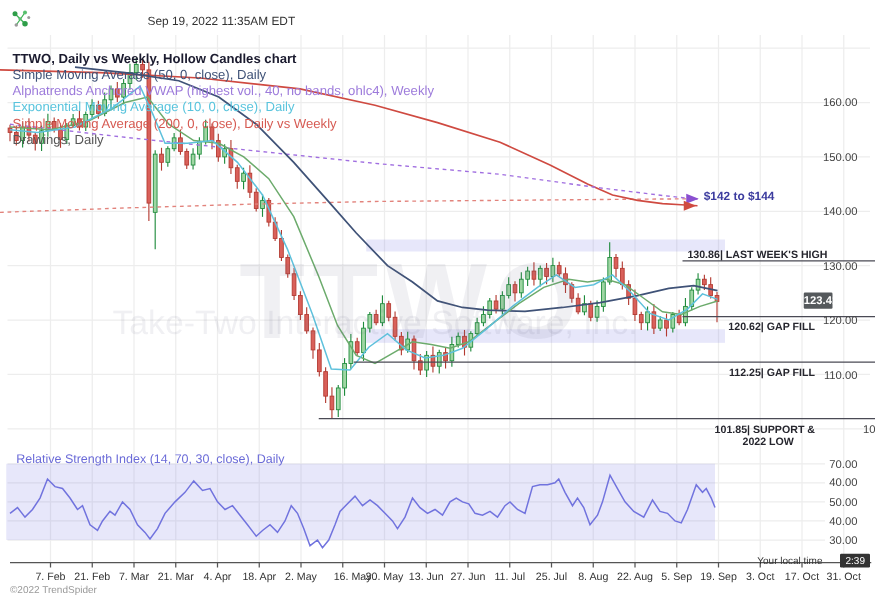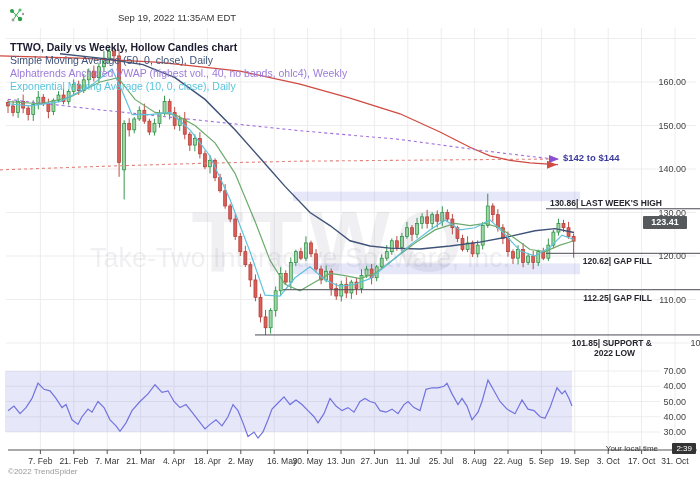--- a/index.html
+++ b/index.html
@@ -13,21 +13,21 @@
   .hdr-date{left:118px;top:12px;font-size:9.5px;color:#333;}
   .legend{left:10px;top:41px;line-height:13px;font-size:10.5px;}
   .legend .row{height:13px;}
   .wm-sym{left:0;top:192px;width:660px;text-align:center;font-size:86px;font-weight:bold;
     color:rgba(110,110,135,0.10);letter-spacing:6px;}
   .wm-co{left:0;top:243px;width:600px;text-align:center;font-size:27px;
     color:rgba(110,110,135,0.10);}
   .ylab{font-size:9px;color:#444;text-align:right;width:46px;}
   .xlab{font-size:8.5px;color:#333;width:46px;text-align:center;}
   .ann{font-size:8.5px;font-weight:bold;color:#26262e;text-align:right;}
-  .badge{left:643px;top:216px;width:44px;height:13px;background:#55595c;color:#fff;
+  .badge{left:643px;top:234px;width:23px;height:13px;background:#55595c;color:#fff;
     font-size:9px;font-weight:bold;text-align:center;line-height:13px;border-radius:1px;}
   .target{left:563px;top:152px;font-size:9.5px;font-weight:bold;color:#3b3b9e;}
   .rsi-title{left:13px;top:362px;font-size:10px;color:#6b6bd8;}
   .copyright{left:8px;top:467px;font-size:8px;color:#999;}
   .localtime{right:42px;top:444px;font-size:8px;color:#333;}
   .lt-badge{right:4px;top:443px;background:#333;color:#fff;font-size:8px;padding:1px 4px;
     border-radius:1px;}
 </style>
 </head>
 <body>
@@ -346,20 +346,22 @@
     <circle cx="16" cy="9" r="1.2" fill="#9b9b9b"></circle>
     <circle cx="9" cy="10" r="1.3" fill="#57c06e"></circle>
   </svg>
   <div class="abs hdr-date">Sep 19, 2022 11:35AM EDT</div>
 
   <div class="abs legend" id="legend">
       <div class="row" style="color: rgb(27, 27, 47); font-weight: bold;">TTWO, Daily vs Weekly, Hollow Candles chart</div>
       <div class="row" style="color: rgb(63, 82, 119);">Simple Moving Average (50, 0, close), Daily</div>
       <div class="row" style="color: rgb(157, 123, 219);">Alphatrends Anchored VWAP (highest vol., 40, no bands, ohlc4), Weekly</div>
       <div class="row" style="color: rgb(89, 196, 221);">Exponential Moving Average (10, 0, close), Daily</div>
+      <div class="row" style="color: rgb(214, 90, 82);">Simple Moving Average (200, 0, close), Daily vs Weekly</div>
+      <div class="row" style="color: rgb(85, 85, 85);">Drawings, Daily</div>
     </div>
 
   <div id="overlays">
       <div class="abs ylab" style="left: 640px; top: 77px;">160.00</div>
       <div class="abs ylab" style="left: 640px; top: 120.5px;">150.00</div>
       <div class="abs ylab" style="left: 640px; top: 164px;">140.00</div>
       <div class="abs ylab" style="left: 640px; top: 207.5px;">130.00</div>
       <div class="abs ylab" style="left: 640px; top: 251px;">120.00</div>
       <div class="abs ylab" style="left: 640px; top: 294.5px;">110.00</div>
       <div class="abs ylab" style="left: 640px; top: 338px; padding-left: 32px;">100.00</div>
@@ -392,17 +394,18 @@
       <div class="abs ann" style="left: 452px; top: 256.303px; width: 200px;">120.62| GAP FILL</div>
       <div class="abs ann" style="left: 452px; top: 292.712px; width: 200px;">112.25| GAP FILL</div>
       <div class="abs ann" style="left: 452px; top: 337.952px; width: 200px;">101.85| SUPPORT &amp;</div>
       <div class="abs ann" style="left: 594px; top: 347.952px; text-align: center;">2022 LOW</div>
     </div>
 
   <div class="abs badge">123.41</div>
 
   <div class="abs target">$142 to $144</div>
 
+  <div class="abs rsi-title">Relative Strength Index (14, 70, 30, close), Daily</div>
 
   <div class="abs copyright">©2022 TrendSpider</div>
   <div class="abs localtime">Your local time</div>
   <div class="abs lt-badge">2:39</div>
 </div>
 
 </body></html>

